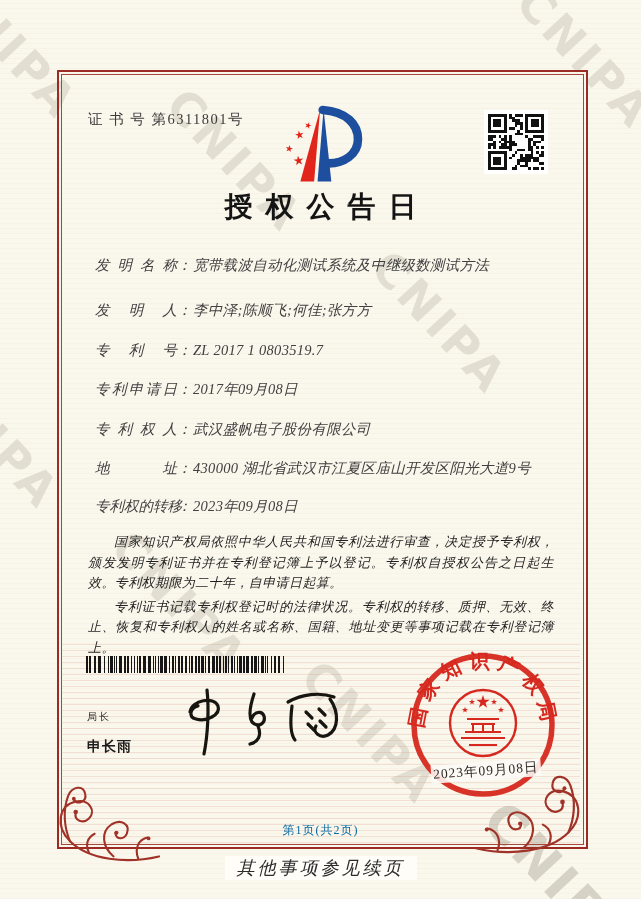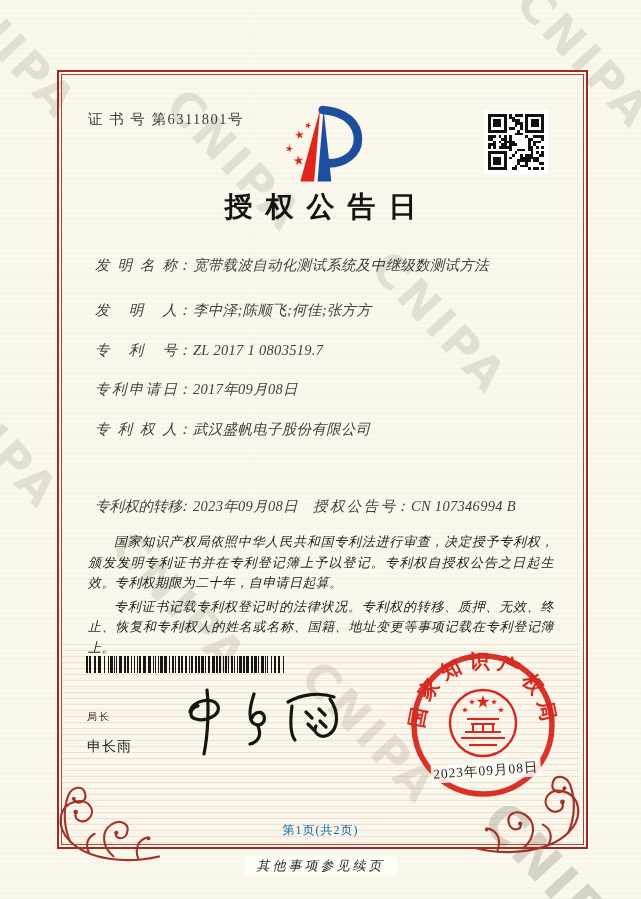--- a/index.html
+++ b/index.html
@@ -25,34 +25,34 @@
   .colon{display:inline-block;width:16px;}
   .val{letter-spacing:0.3px;}
   .grp2{position:absolute;left:218px;top:0;}
   .legal{position:absolute;left:88px;top:532px;width:466px;font-size:13px;line-height:20.5px;
         text-align:justify;font-style:italic;color:#1f1f1f;}
   .legal p{margin:0 0 3px;text-indent:2em;letter-spacing:0.4px;}
   .barcode{position:absolute;left:86px;top:656px;width:203px;height:17px;}
   .sig-title{position:absolute;left:87px;top:710px;font-family:"Liberation Sans",sans-serif;
         font-size:10px;font-weight:500;letter-spacing:2px;color:#1c1c1c;}
   .sig-name{position:absolute;left:87px;top:738px;font-family:"Liberation Sans",sans-serif;
-        font-size:14px;font-weight:400;letter-spacing:1px;color:#1c1c1c;}
+        font-size:14px;font-weight:700;letter-spacing:1px;color:#1c1c1c;}
   .signature{position:absolute;left:162px;top:682px;width:190px;height:75px;}
   .seal{position:absolute;left:407px;top:649px;width:152px;height:152px;z-index:3;}
   .seal svg{position:absolute;inset:0;}
   .seal-date{position:absolute;left:24px;top:113px;font-size:13.5px;font-weight:500;color:#2e2a24;
         letter-spacing:1px;background:rgba(252,251,247,0.88);padding:0 2px;transform:rotate(-4deg);
         white-space:nowrap;}
   .fl{position:absolute;z-index:2;}
   .fl-left{left:47px;top:758px;width:118px;height:106px;}
   .fl-right{left:470px;top:740px;width:122px;height:122px;transform:scaleX(-1);}
   .pageno{position:absolute;left:0;right:0;top:822px;text-align:center;font-size:12px;
         letter-spacing:1px;color:#0369a1;}
   .note{position:absolute;left:0;right:0;top:856px;text-align:center;}
-  .note span{font-style:italic;font-size:13px;letter-spacing:3px;color:#2b2b2b;
+  .note span{font-style:italic;font-size:18px;letter-spacing:3px;color:#2b2b2b;
         background:#fffdf8;padding:2px 12px;}
 </style>
 </head>
 <body>
 
 <div class="page">
   <div class="texture"></div>
 
   <div class="wm" style="left:-30px;top:-35px">CNIPA</div>
   <div class="wm" style="left:545px;top:-25px">CNIPA</div>
@@ -229,25 +229,25 @@
   </div>
   <div class="row" style="top:341px">
     <span class="lbl">专利号</span><span class="colon">：</span><span class="val">ZL 2017 1 0803519.7</span>
   </div>
   <div class="row" style="top:380px">
     <span class="lbl">专利申请日</span><span class="colon">：</span><span class="val">2017年09月08日</span>
   </div>
   <div class="row" style="top:420px">
     <span class="lbl">专利权人</span><span class="colon">：</span><span class="val">武汉盛帆电子股份有限公司</span>
   </div>
+  <div class="row" style="top:459px">
+    <span class="lbl">地址</span><span class="colon">：</span><span class="val">430000 湖北省武汉市江夏区庙山开发区阳光大道9号</span>
+  </div>
   <div class="row" style="top:497px">
     <span class="lbl">专利权的转移</span><span class="colon">：</span><span class="val">2023年09月08日</span>
-    <span class="grp2">
-      <span class="lbl">授权公告号</span><span class="colon">：</span><span class="val">CN 107346994 B</span>
-    </span>
   </div>
 
   <div class="legal">
     <p>国家知识产权局依照中华人民共和国专利法进行审查，决定授予专利权，颁发发明专利证书并在专利登记簿上予以登记。专利权自授权公告之日起生效。专利权期限为二十年，自申请日起算。</p>
     <p>专利证书记载专利权登记时的法律状况。专利权的转移、质押、无效、终止、恢复和专利权人的姓名或名称、国籍、地址变更等事项记载在专利登记簿上。</p>
   </div>
 
   <svg class="barcode" id="barcode-svg" viewBox="0 0 203 17" preserveAspectRatio="none">
       <rect x="0" y="0" width="2" height="17" fill="#161616"></rect>
       <rect x="3" y="0" width="2" height="17" fill="#161616"></rect>

